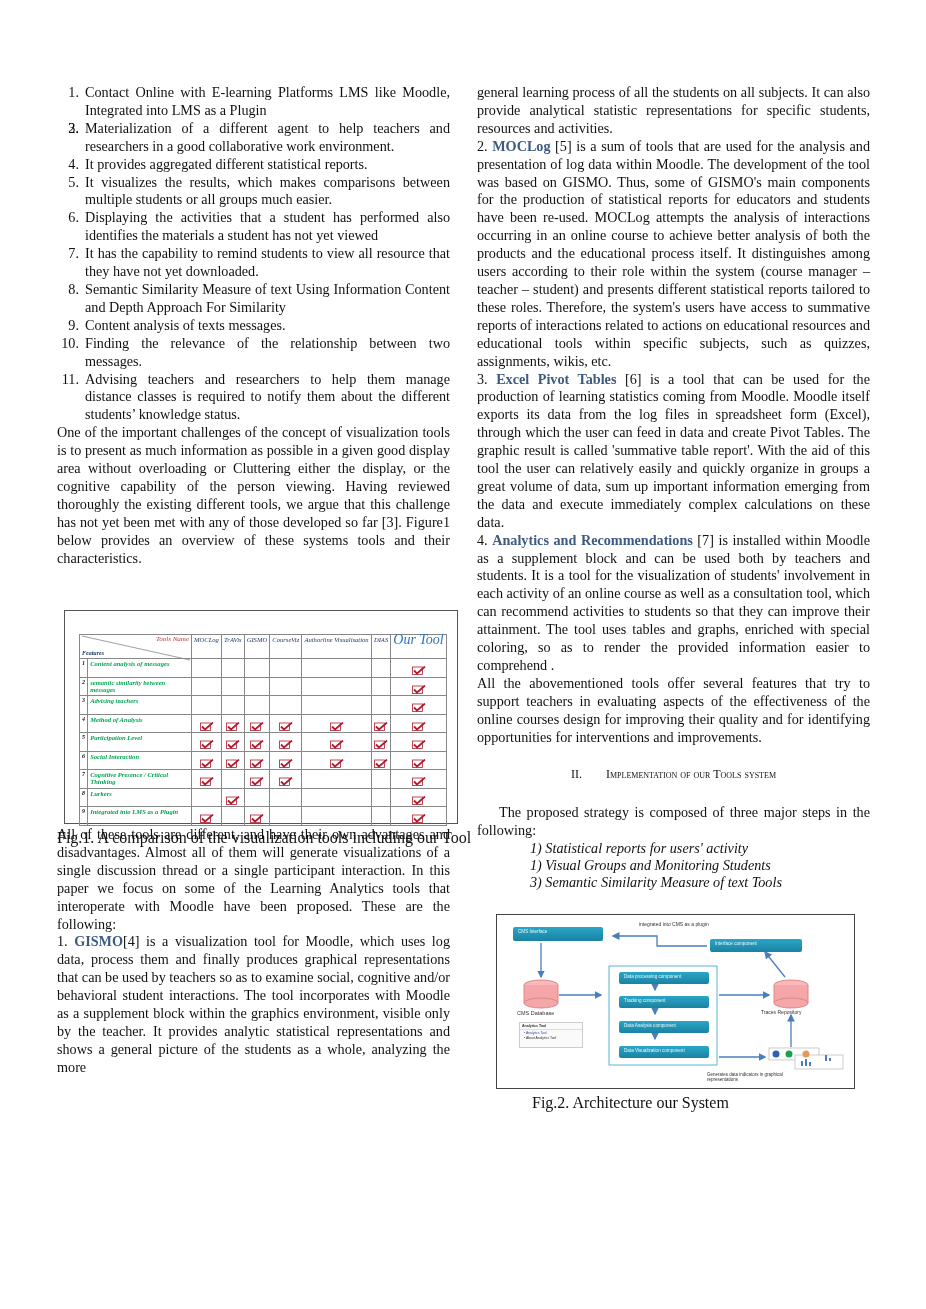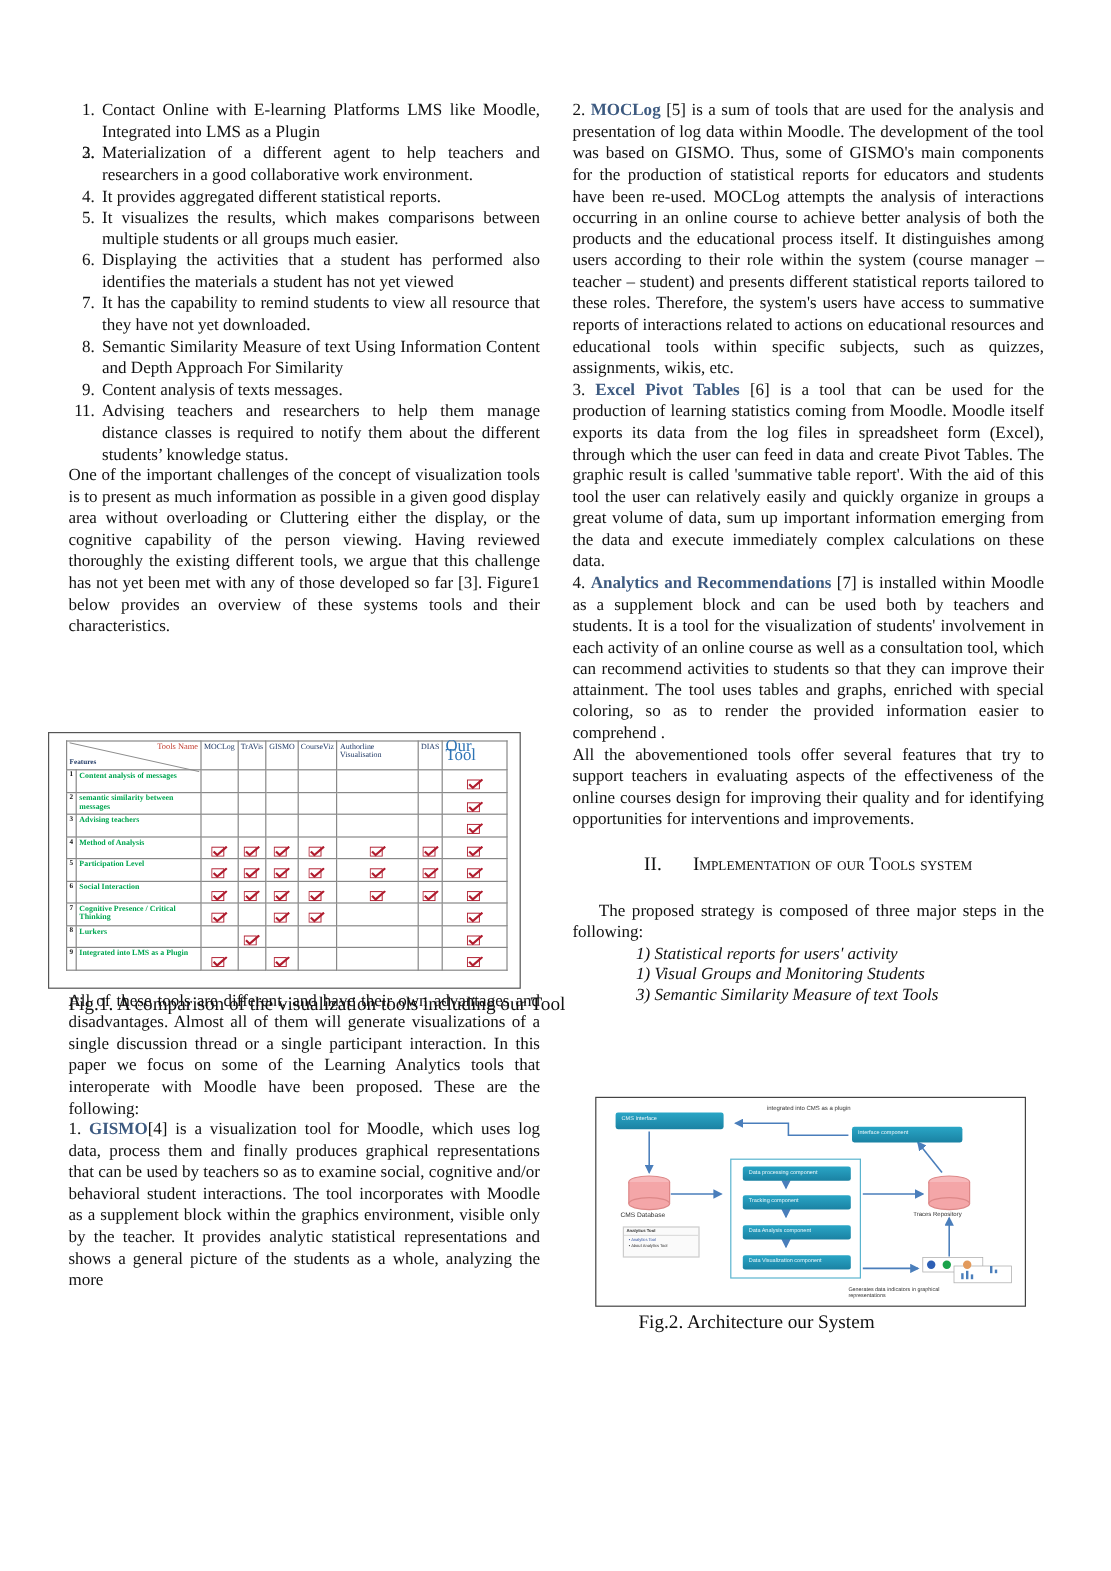--- a/index.html
+++ b/index.html
@@ -7,21 +7,21 @@
   .col { position: absolute; top: 84px; font-size: 14.2px; line-height: 17.9px; }
   .col-left { left: 57px; width: 393px; }
   .col-right { left: 477px; width: 393px; }
   .just { text-align: justify; }
   ol.feat { list-style: none; }
   ol.feat li { position: relative; padding-left: 28px; text-align: justify; }
   ol.feat li .num { position: absolute; left: 0; width: 22px; text-align: right; }
   .tool-name { color: #3d5a80; font-weight: bold; }
   .caption { font-size: 16px; line-height: 14px; }
   
-  .fig1 { position: absolute; left: 40px; top: 610px; width: 394px; height: 214px; border: 1.5px solid #555; background: #fff; padding: 6px 10px 8px 14px; }
+  .fig1 { position: absolute; left: 64px; top: 610px; width: 394px; height: 214px; border: 1.5px solid #555; background: #fff; padding: 23px 10px 8px 14px; font-style: italic; }
   table.cmp { border-collapse: collapse; width: 100%; font-family: "Liberation Serif", serif; font-size: 6.6px; line-height: 7.4px; }
   table.cmp td, table.cmp th { border: 0.8px solid #888; vertical-align: top; padding: 1px 2px; font-weight: normal; }
   table.cmp th { color: #1f3864; text-align: left; height: 24px; }
   table.cmp th.our { color: #2e74b5; font-size: 14px; }
   table.cmp td.idx { width: 8px; font-weight: bold; font-size: 6px; }
   table.cmp td.feat { color: #00a651; font-weight: bold; width: 102px; }
   table.cmp tr.r td { height: 18.5px; }
   .diag-head { position: relative; }
   .diag-head .tn { position: absolute; right: 2px; top: 1px; color: #c0392b; font-size: 7px; }
   .diag-head .ft { position: absolute; left: 2px; bottom: 1px; color: #1f3864; font-weight: bold; font-size: 6px; }
@@ -39,20 +39,21 @@
   <ol class="feat" id="featList">
       <li><span class="num">1.</span><span>Contact Online  with E-learning  Platforms  LMS like Moodle, Integrated  into LMS  as a Plugin</span></li>
       <li><span class="num">2.</span></li>
       <li><span class="num">3.</span><span>Materialization of a different agent to help teachers and researchers in a good collaborative work environment.</span></li>
       <li><span class="num">4.</span><span>It provides aggregated different statistical reports.</span></li>
       <li><span class="num">5.</span><span>It visualizes the results, which makes comparisons between multiple students or all groups much easier.</span></li>
       <li><span class="num">6.</span><span>Displaying the activities that a student has performed also identifies the materials a student has not yet viewed</span></li>
       <li><span class="num">7.</span><span>It has the capability to remind students to view all resource that they have not yet downloaded.</span></li>
       <li><span class="num">8.</span><span>Semantic Similarity Measure of text Using Information Content  and Depth Approach For Similarity</span></li>
       <li><span class="num">9.</span><span>Content analysis of texts messages.</span></li>
+      <li><span class="num">10.</span><span>Finding the relevance of the relationship between two messages.</span></li>
       <li><span class="num">11.</span><span>Advising teachers and researchers to help them manage distance classes is required to notify them about the different students’ knowledge status.</span></li>
     </ol>
   <p class="just">One of the important challenges of the concept of visualization tools is to present as much information as possible in a given good display area without overloading or Cluttering either the display, or the cognitive capability of the person viewing. Having reviewed thoroughly the existing different tools, we argue that this challenge has not yet been met with any of those developed so far [3]. Figure1 below provides an overview of these systems tools and their characteristics.</p>
 </div>
 
 <div class="fig1">
   <table class="cmp">
     <thead>
       <tr id="cmpHead">
         <th colspan="2" class="diag-head" style="width:112px;">
@@ -341,25 +342,26 @@
 </div>
 
 <div class="caption" style="position:absolute; left:57px; top:831px;">Fig.1. A comparison of the visualization tools including our Tool</div>
 
 <div class="col col-left" style="top:826px;">
   <p class="just">All of these tools are different, and have their own advantages and disadvantages. Almost all of them will generate visualizations of a single discussion thread or a single participant interaction. In this paper we focus on some of the Learning Analytics tools that interoperate with Moodle have been proposed. These are the following:</p>
   <p class="just"><span>1. </span><span class="tool-name">GISMO</span><span>[4] is a visualization tool for Moodle, which uses log data, process them and finally produces graphical representations that can be used by teachers so as to examine social, cognitive and/or behavioral student interactions. The tool incorporates with Moodle as a supplement block within the graphics environment, visible only by the teacher. It provides analytic statistical representations and shows a general picture of the students as a whole, analyzing the more</span></p>
 </div>
 
 <div class="col col-right">
+  <p class="just">general learning process of all the students on all subjects. It can also provide analytical statistic representations for specific students, resources and activities.</p>
   <p class="just"><span>2. </span><span class="tool-name">MOCLog</span><span> [5] is a sum of tools that are used for the analysis and presentation of log data within Moodle. The development of the tool was based on GISMO. Thus, some of GISMO's main components for the production of statistical reports for educators and students have been re-used. MOCLog attempts the analysis of interactions occurring in an online course to achieve better analysis of both the products and the educational process itself. It distinguishes among users according to their role within the system (course manager – teacher – student) and presents different statistical reports tailored to these roles. Therefore, the system's users have access to summative reports of interactions related to actions on educational resources and educational tools within specific subjects, such as quizzes, assignments, wikis, etc.</span></p>
   <p class="just"><span>3. </span><span class="tool-name">Excel Pivot Tables</span><span> [6] is a tool that can be used for the production of learning statistics coming from Moodle. Moodle itself exports its data from the log files in spreadsheet form (Excel), through which the user can feed in data and create Pivot Tables. The graphic result is called 'summative table report'. With the aid of this tool the user can relatively easily and quickly organize in groups a great volume of data, sum up important information emerging from the data and execute immediately complex calculations on these data.</span></p>
   <p class="just"><span>4. </span><span class="tool-name">Analytics and Recommendations</span><span> [7] is installed within Moodle as a supplement block and can be used both by teachers and students. It is a tool for the visualization of students' involvement in each activity of an online course as well as a consultation tool, which can recommend activities to students so that they can improve their attainment. The tool uses tables and graphs, enriched with special coloring, so as to render the provided information easier to comprehend .</span></p>
   <p class="just">All the abovementioned tools offer several features that try to support teachers in evaluating aspects of the effectiveness of the online courses design for improving their quality and for identifying opportunities for interventions and improvements.</p>
-  <div style="text-align:center; margin-top:19px; font-size:16px; font-variant:small-caps;">
+  <div style="text-align:center; margin-top:19px; font-size:12px; font-variant:small-caps;">
     <span>II.</span>
     <span style="display:inline-block; width:18px;"></span>
     <span>Implementation of our Tools system</span>
   </div>
   <p style="margin-top:21px; text-indent:22px; text-align:justify;">The proposed strategy is composed of three major steps in the following:</p>
   <div style="padding-left:53px; line-height:17px;font-style:italic;" id="stepsList">
       <div>1) Statistical reports for users' activity</div>
       <div>1) Visual Groups and Monitoring Students</div>
       <div>3) Semantic Similarity Measure of text Tools</div>
     </div>

